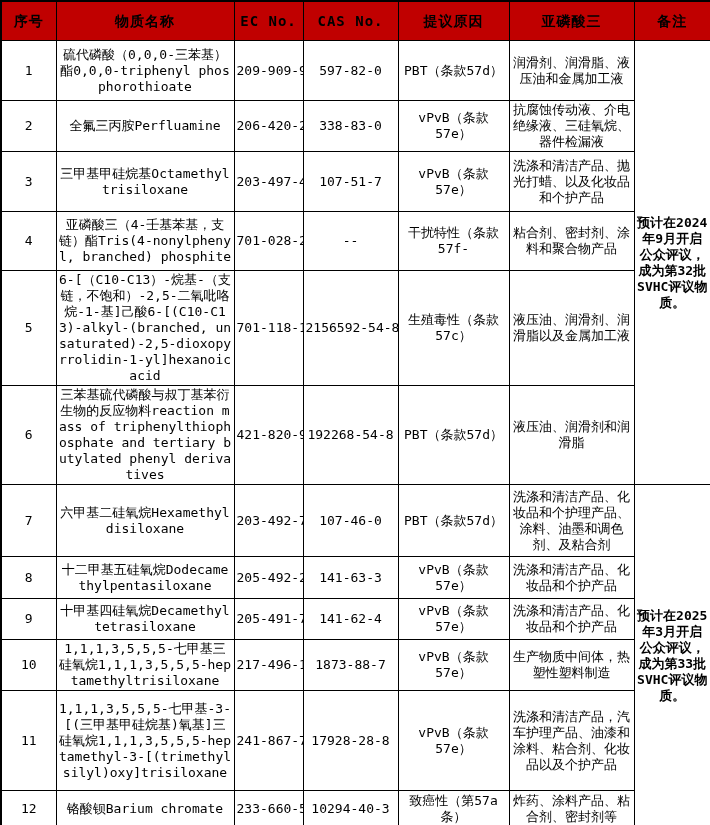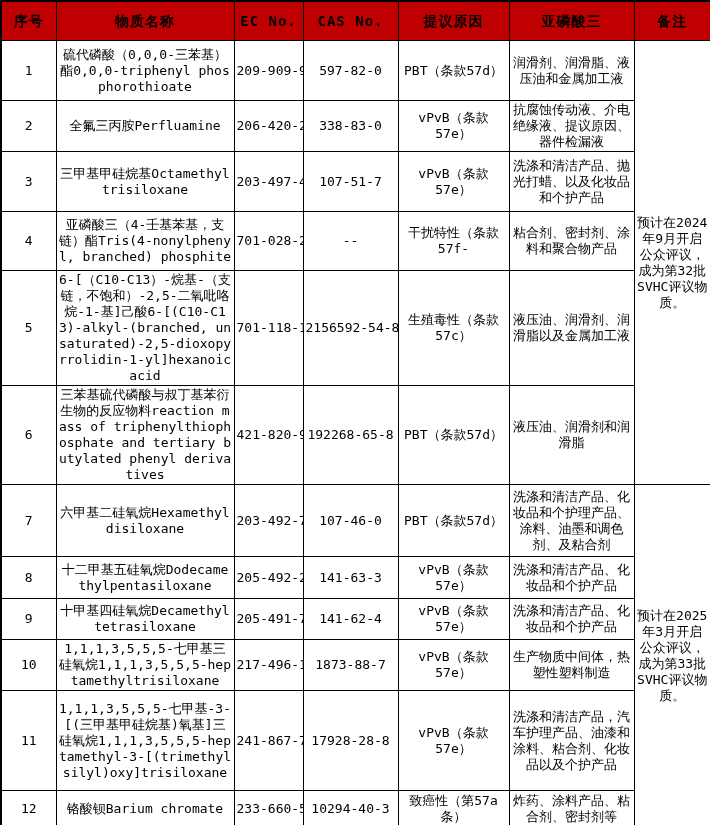--- a/index.html
+++ b/index.html
@@ -40,21 +40,21 @@
     color: var(--header-text);
     font-weight: bold;
     font-size: 14px;
     height: 36px;
     letter-spacing: 1px;
   }
   td.cell-name { word-break: break-all; padding: 1px 1px; }
   td.cell-reason { word-break: normal; }
   td.cell-uses { word-break: normal; margin-top: 40px; }
   td.cell-ec, td.cell-cas { white-space: nowrap; padding: 1px 0; }
-  td.cell-remark { word-break: normal; padding: 2px 4px; line-height: 17px; }
+  td.cell-remark { word-break: normal; padding: 2px 4px; line-height: 17px; font-weight: bold; }
 </style>
 </head>
 <body>
 
 <div id="page">
   <table class="svhc">
     <colgroup>
       <col style="width:55px">
       <col style="width:178px">
       <col style="width:69px">
@@ -83,21 +83,21 @@
           <td class="cell-reason">PBT（条款57d）</td>
           <td class="cell-uses">润滑剂、润滑脂、液压油和金属加工液</td>
           <td class="cell-remark" rowspan="6">预计在2024年9月开启公众评议，成为第32批SVHC评议物质。</td>
         </tr>
         <tr style="height: 50px;">
           <td class="cell-no">2</td>
           <td class="cell-name"><span>全氟三丙胺</span><span>Perfluamine</span></td>
           <td class="cell-ec">206-420-2</td>
           <td class="cell-cas">338-83-0</td>
           <td class="cell-reason">vPvB（条款57e）</td>
-          <td class="cell-uses">抗腐蚀传动液、介电绝缘液、提议原因、器件检漏液</td>
+          <td class="cell-uses">抗腐蚀传动液、介电绝缘液、三硅氧烷、器件检漏液</td>
         </tr>
         <tr style="height: 60px;">
           <td class="cell-no">3</td>
           <td class="cell-name"><span>三甲基甲硅烷基</span><span>Octamethyltrisiloxane</span></td>
           <td class="cell-ec">203-497-4</td>
           <td class="cell-cas">107-51-7</td>
           <td class="cell-reason">vPvB（条款57e）</td>
           <td class="cell-uses">洗涤和清洁产品、抛光打蜡、以及化妆品和个护产品</td>
         </tr>
         <tr style="height: 59px;">
@@ -113,21 +113,21 @@
           <td class="cell-name"><span>6-[（C10-C13）-烷基-（支链，不饱和）-2,5-二氧吡咯烷-1-基]己酸</span><span>6-[(C10-C13)-alkyl-(branched, unsaturated)-2,5-dioxopyrrolidin-1-yl]hexanoic acid</span></td>
           <td class="cell-ec">701-118-1</td>
           <td class="cell-cas">2156592-54-8</td>
           <td class="cell-reason">生殖毒性（条款57c）</td>
           <td class="cell-uses">液压油、润滑剂、润滑脂以及金属加工液</td>
         </tr>
         <tr style="height: 99px;">
           <td class="cell-no">6</td>
           <td class="cell-name"><span>三苯基硫代磷酸与叔丁基苯衍生物的反应物料</span><span>reaction mass of triphenylthiophosphate and tertiary butylated phenyl derivatives</span></td>
           <td class="cell-ec">421-820-9</td>
-          <td class="cell-cas">192268-65-8</td>
+          <td class="cell-cas">192268-54-8</td>
           <td class="cell-reason">PBT（条款57d）</td>
           <td class="cell-uses">液压油、润滑剂和润滑脂</td>
         </tr>
         <tr style="height: 72px;">
           <td class="cell-no">7</td>
           <td class="cell-name"><span>六甲基二硅氧烷</span><span>Hexamethyldisiloxane</span></td>
           <td class="cell-ec">203-492-7</td>
           <td class="cell-cas">107-46-0</td>
           <td class="cell-reason">PBT（条款57d）</td>
           <td class="cell-uses">洗涤和清洁产品、化妆品和个护理产品、涂料、油墨和调色剂、及粘合剂</td>

